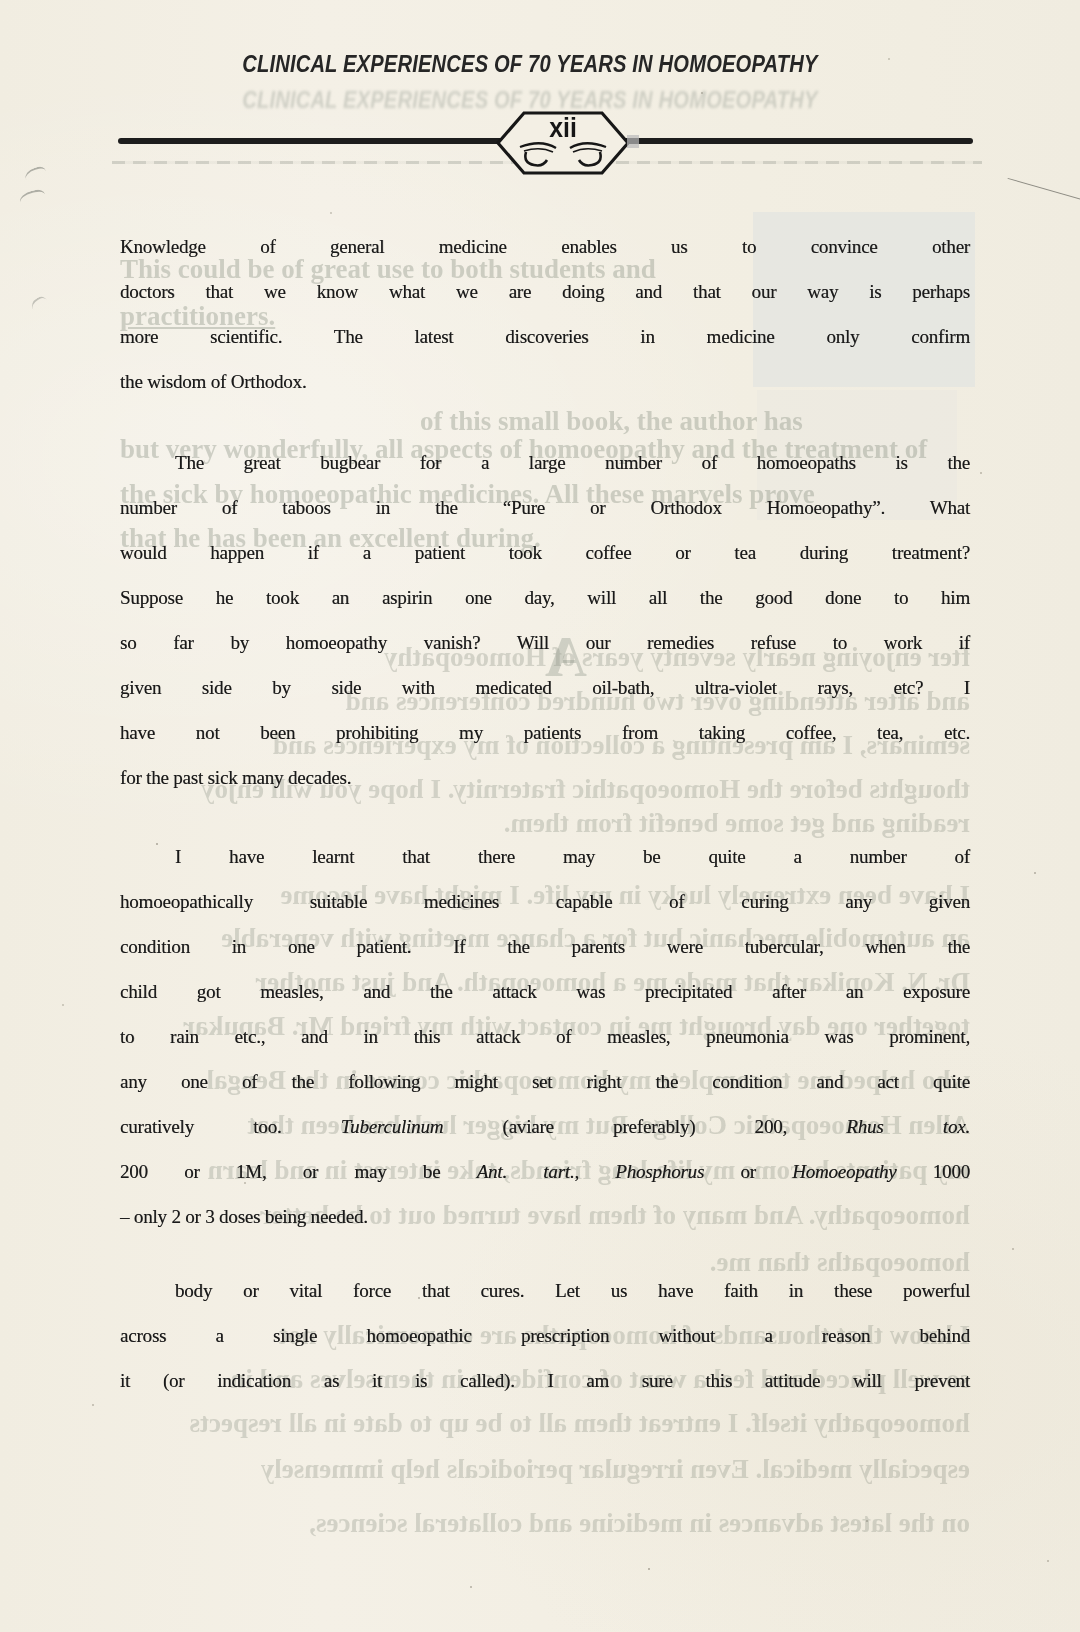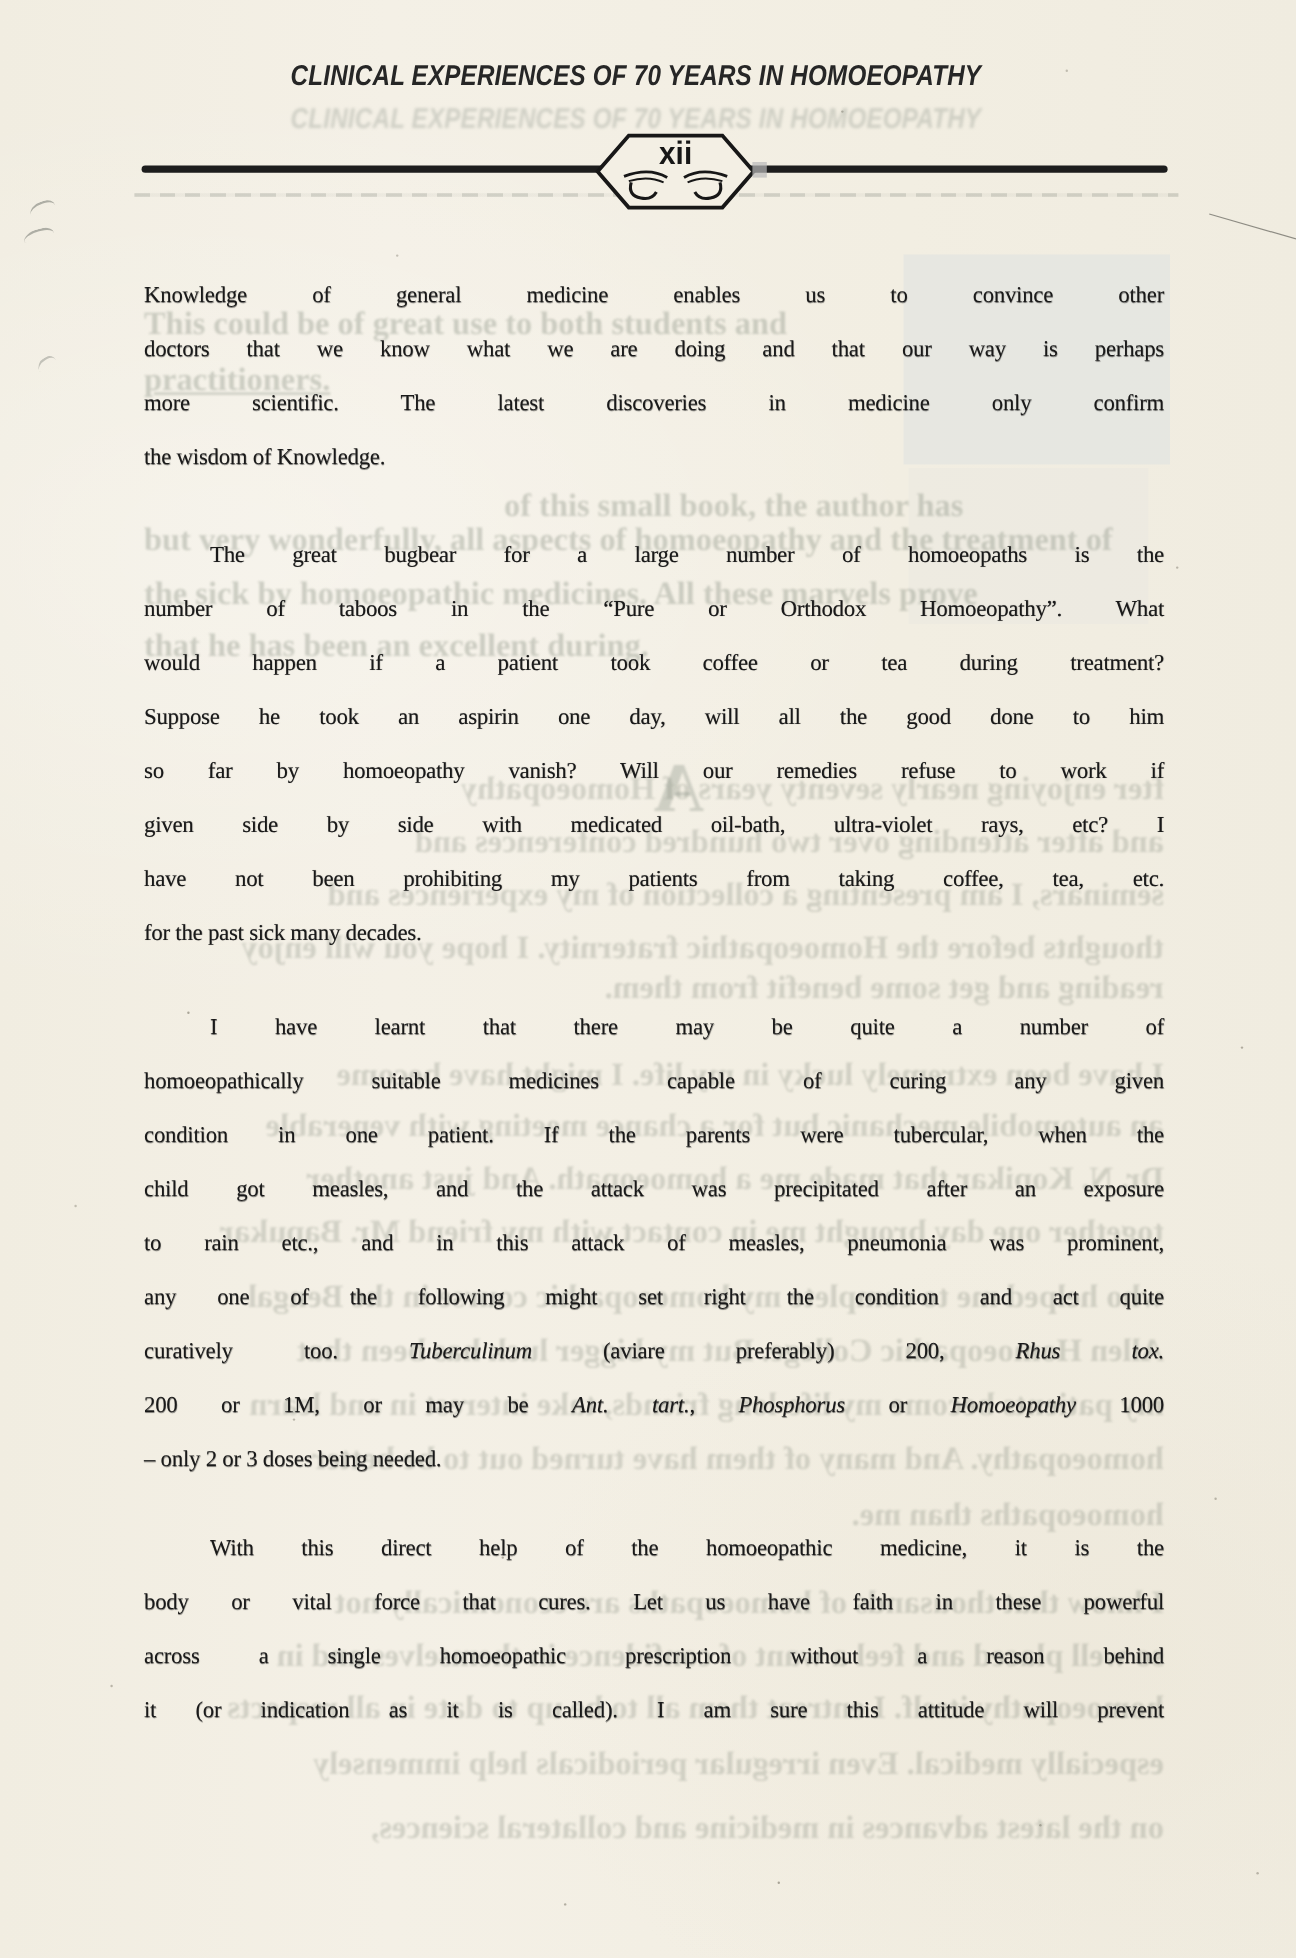--- a/index.html
+++ b/index.html
@@ -172,21 +172,21 @@
   <div class="scratch"></div>
   <div class="pencil p1"></div>
   <div class="pencil p2"></div>
   <div class="pencil p3"></div>
 
   <div class="body-text" id="body-text">
       <div class="para flush-last">
         <div class="line"><span>Knowledge of general medicine enables us to convince other</span></div>
         <div class="line"><span>doctors that we know what we are doing and that our way is perhaps</span></div>
         <div class="line"><span>more scientific. The latest discoveries in medicine only confirm</span></div>
-        <div class="line"><span>the wisdom of Knowledge.</span></div>
+        <div class="line"><span>the wisdom of Orthodox.</span></div>
       </div>
       <div class="para indent flush-last">
         <div class="line"><span>The great bugbear for a large number of homoeopaths is the</span></div>
         <div class="line"><span>number of taboos in the “Pure or Orthodox Homoeopathy”. What</span></div>
         <div class="line"><span>would happen if a patient took coffee or tea during treatment?</span></div>
         <div class="line"><span>Suppose he took an aspirin one day, will all the good done to him</span></div>
         <div class="line"><span>so far by homoeopathy vanish? Will our remedies refuse to work if</span></div>
         <div class="line"><span>given side by side with medicated oil-bath, ultra-violet rays, etc? I</span></div>
         <div class="line"><span>have not been prohibiting my patients from taking coffee, tea, etc.</span></div>
         <div class="line"><span>for the past sick many decades.</span></div>
@@ -196,20 +196,19 @@
         <div class="line"><span>homoeopathically suitable medicines capable of curing any given</span></div>
         <div class="line"><span>condition in one patient. If the parents were tubercular, when the</span></div>
         <div class="line"><span>child got measles, and the attack was precipitated after an exposure</span></div>
         <div class="line"><span>to rain etc., and in this attack of measles, pneumonia was prominent,</span></div>
         <div class="line"><span>any one of the following might set right the condition and act quite</span></div>
         <div class="line"><span>curatively too. </span><em>Tuberculinum</em><span> (aviare preferably) 200, </span><em>Rhus tox.</em></div>
         <div class="line"><span>200 or 1M, or may be </span><em>Ant. tart.</em><span>, </span><em>Phosphorus</em><span> or </span><em>Homoeopathy</em><span> 1000</span></div>
         <div class="line"><span>– only 2 or 3 doses being needed.</span></div>
       </div>
       <div class="para indent">
-        <div class="line"><span>With this direct help of the homoeopathic medicine, it is the</span></div>
         <div class="line"><span>body or vital force that cures. Let us have faith in these powerful</span></div>
         <div class="line"><span>across a single homoeopathic prescription without a reason behind</span></div>
         <div class="line"><span>it (or indication as it is called). I am sure this attitude will prevent</span></div>
       </div>
     </div>
 
 </div>
 
 </body></html>

